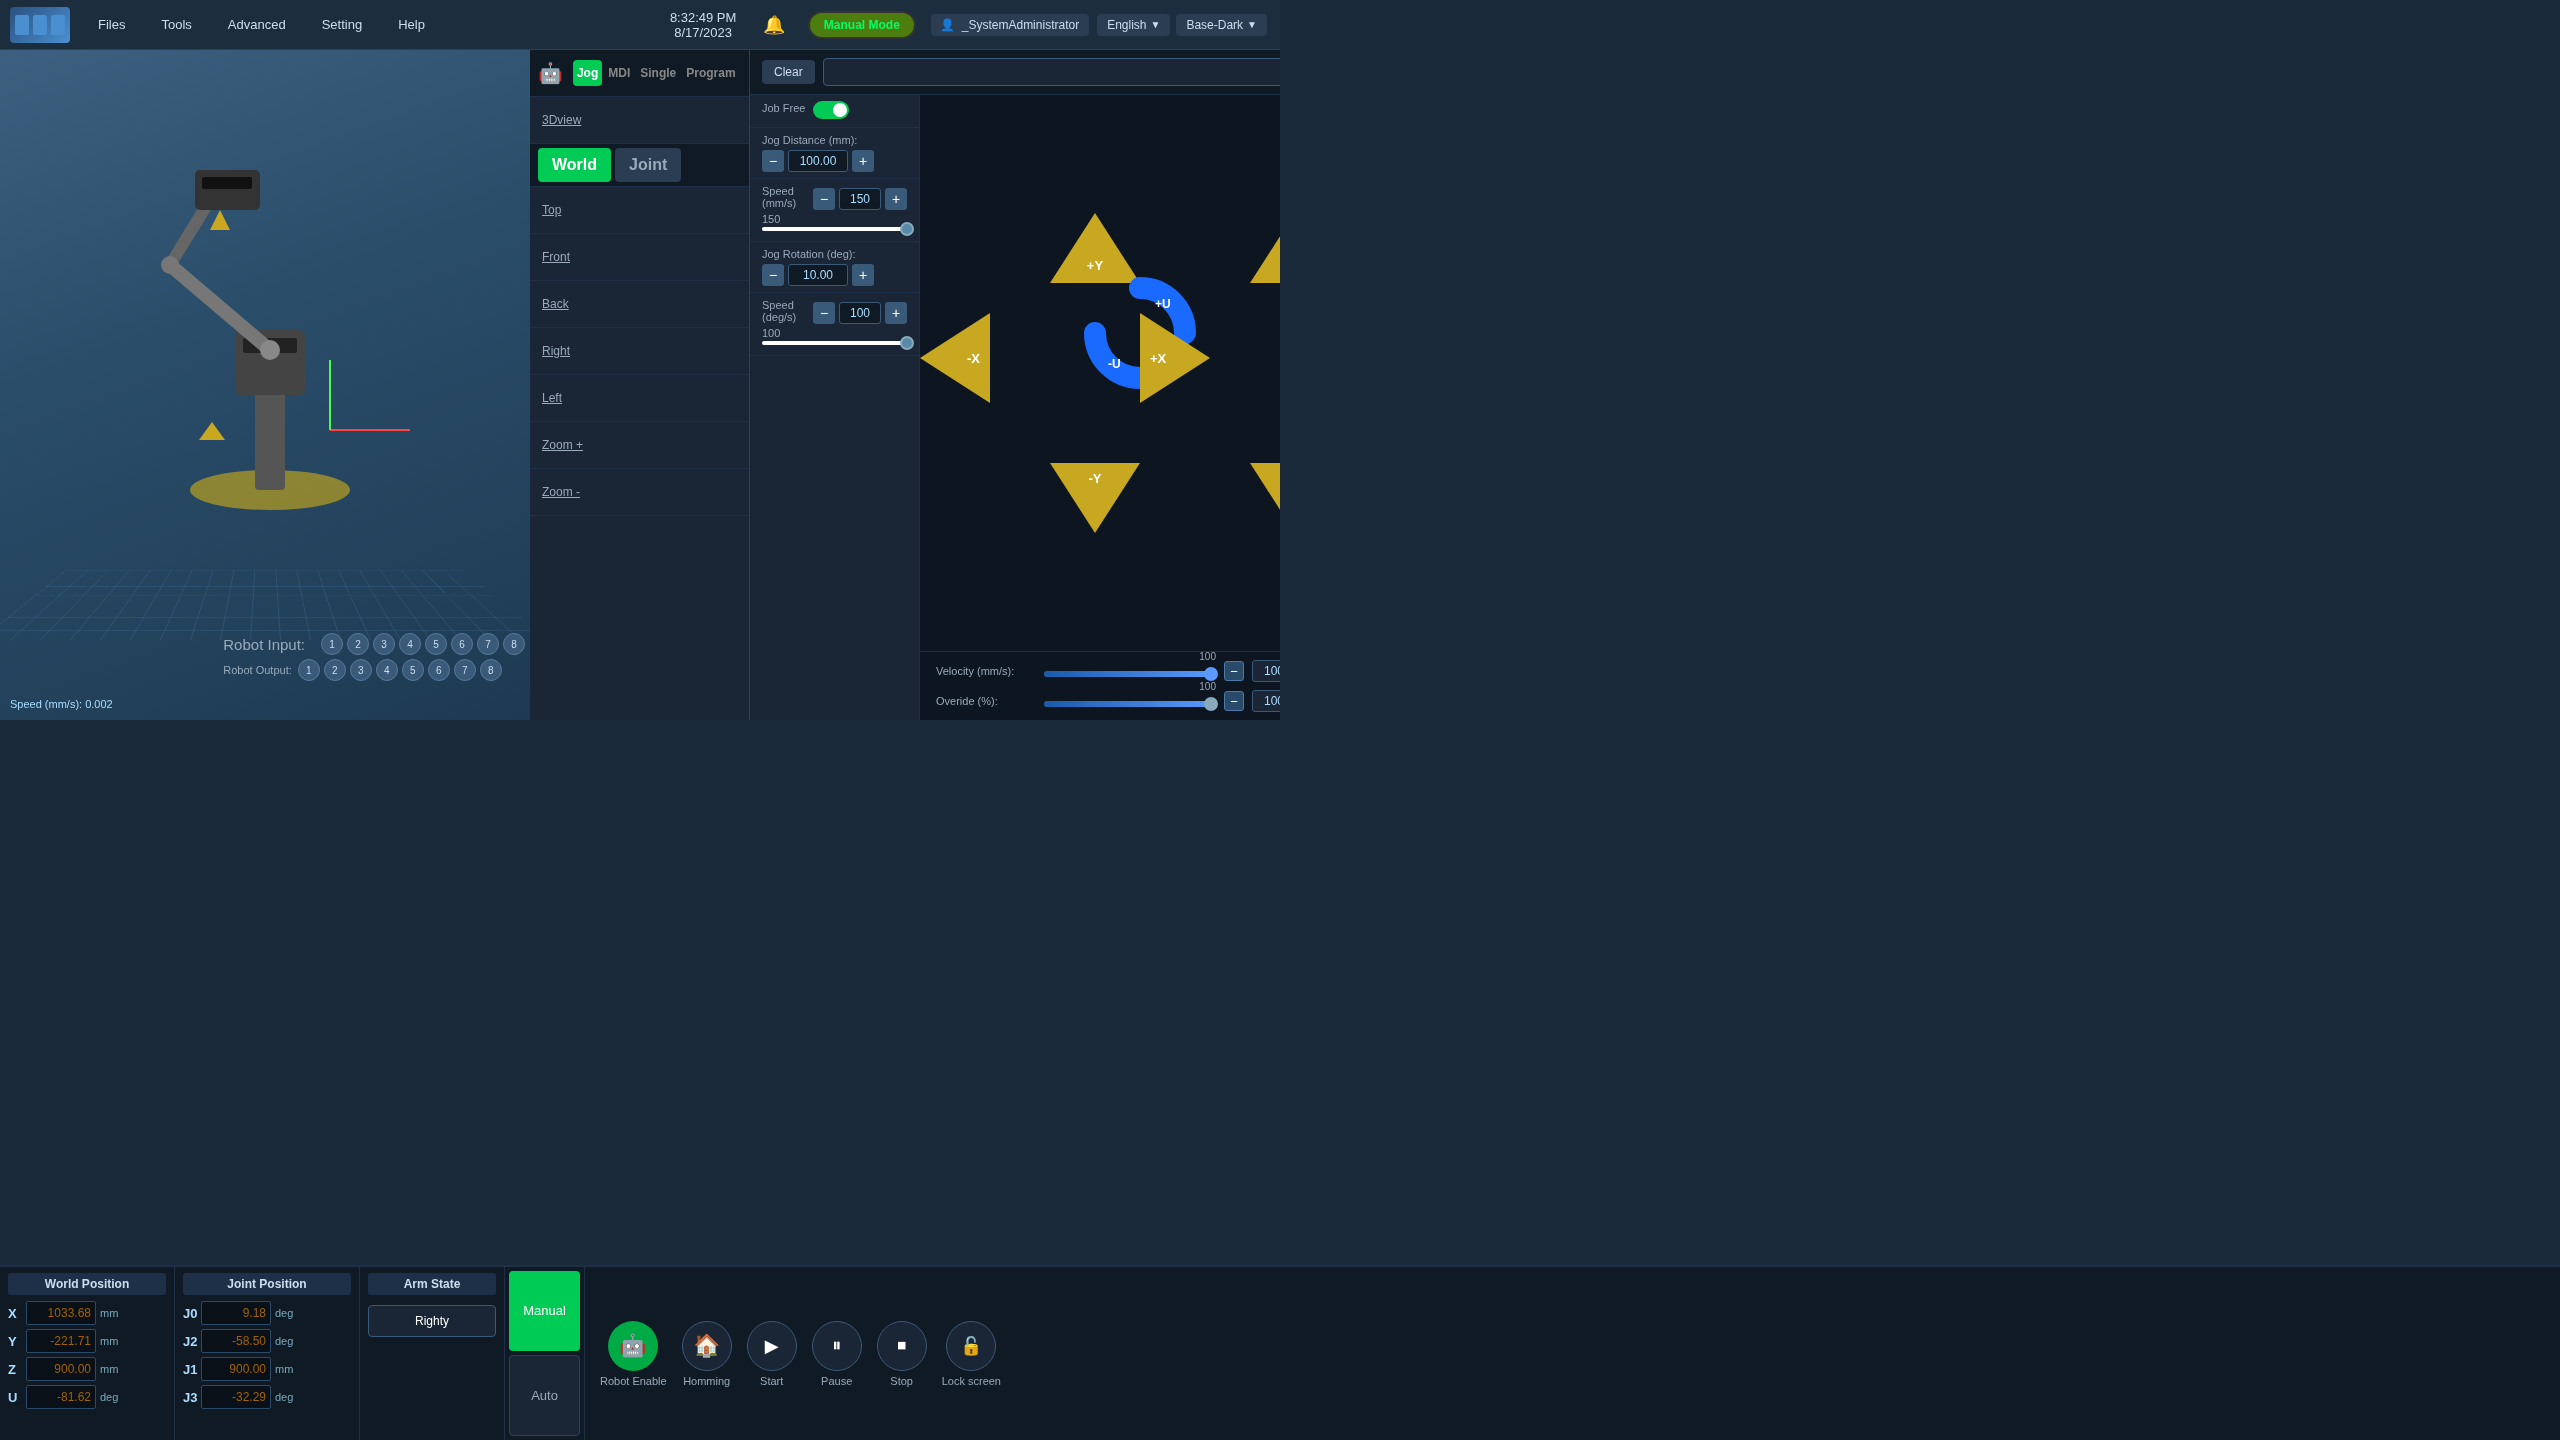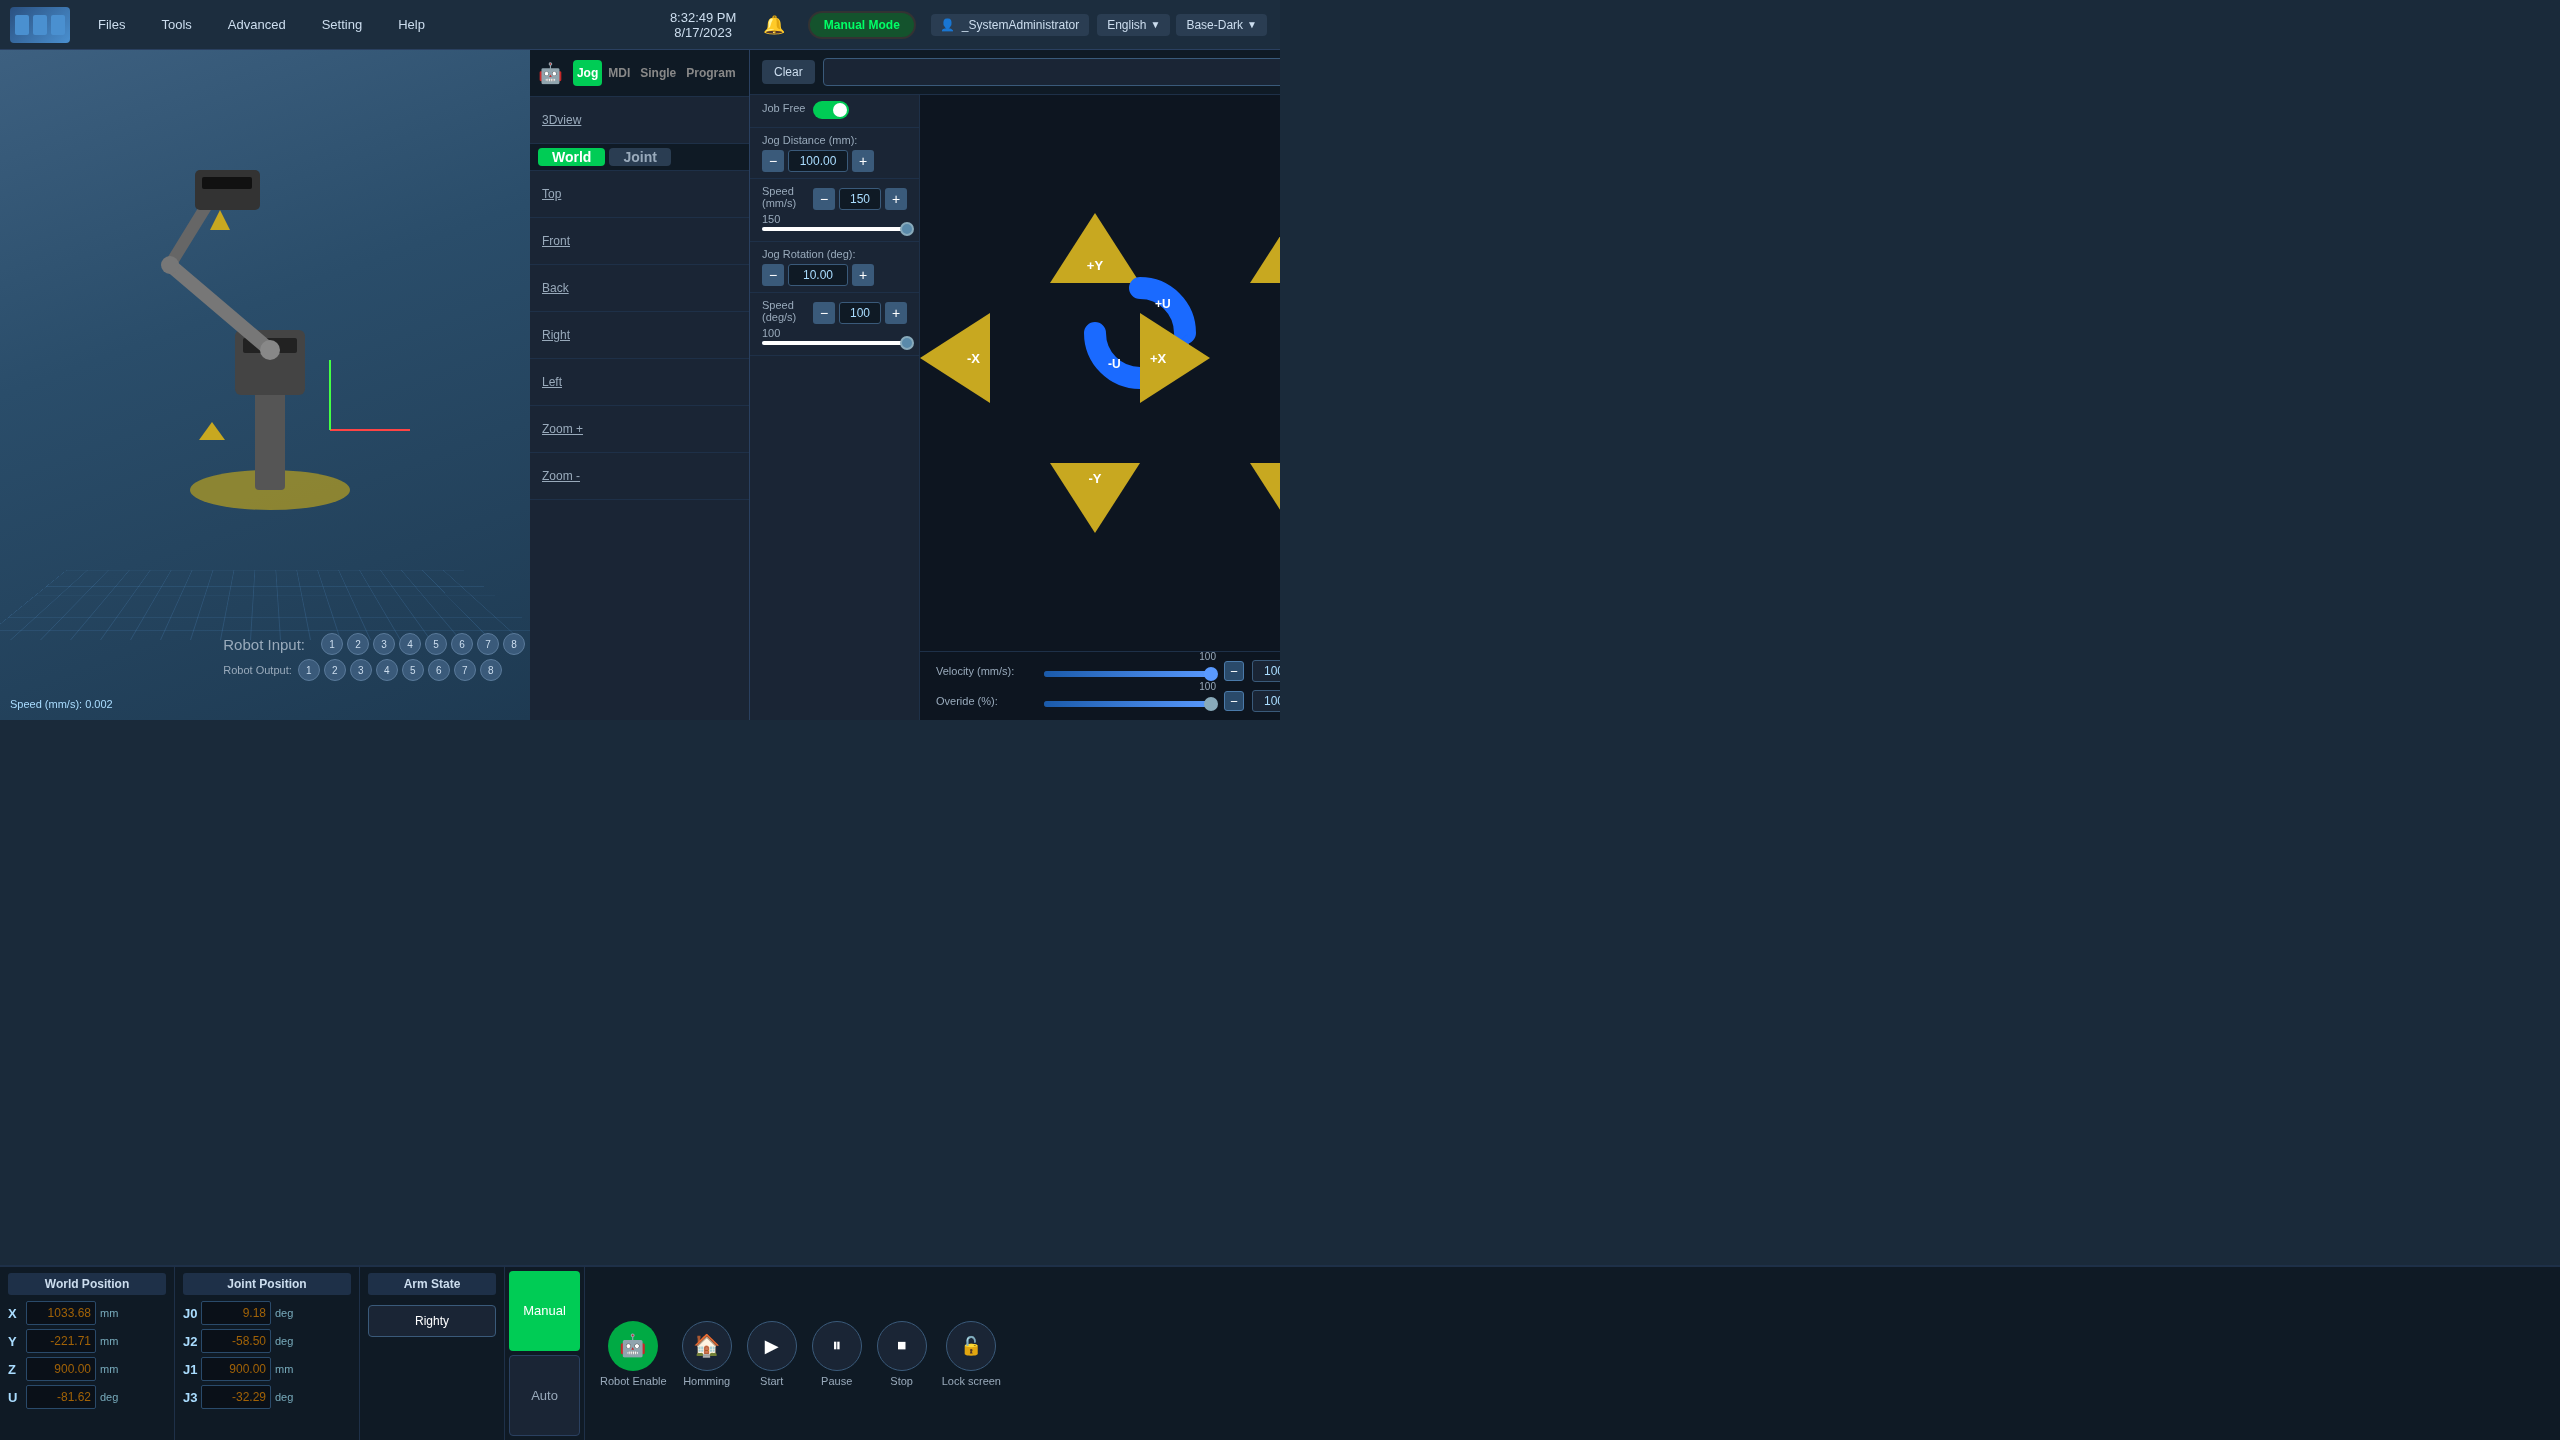--- a/index.html
+++ b/index.html
@@ -46,21 +46,21 @@
       font-size: 13px;
       color: #cde;
       margin: 0 15px;
     }
     .topbar-bell {
       font-size: 18px;
       margin: 0 12px;
       cursor: pointer;
     }
     .topbar-mode {
-      background: #14532d;
+      background: #4d7c0f;
       border: 2px solid #333;
       border-radius: 20px;
       padding: 5px 14px;
       color: #00ff66;
       font-size: 12px;
       font-weight: bold;
       margin: 0 10px;
       text-align: right;
     }
     .topbar-user {
@@ -193,24 +193,24 @@
       justify-content: space-between;
       text-decoration: underline;
     }
 
     .world-joint-row {
       display: flex;
       gap: 4px;
       padding: 8px 12px 4px;
     }
     .wj-btn {
-      padding: 1px 14px;
+      padding: 8px 14px;
       border-radius: 4px;
       cursor: pointer;
-      font-size: 14px;
+      font-size: 16px;
       font-weight: bold;
     }
     .wj-btn.active { background: #00cc55; color: #fff; }
     .wj-btn.inactive { background: #2a3d52; color: #9ab; }
 
     .panel-section {
       padding: 6px 12px;
       border-bottom: 1px solid #1e3048;
     }
     .panel-label {

